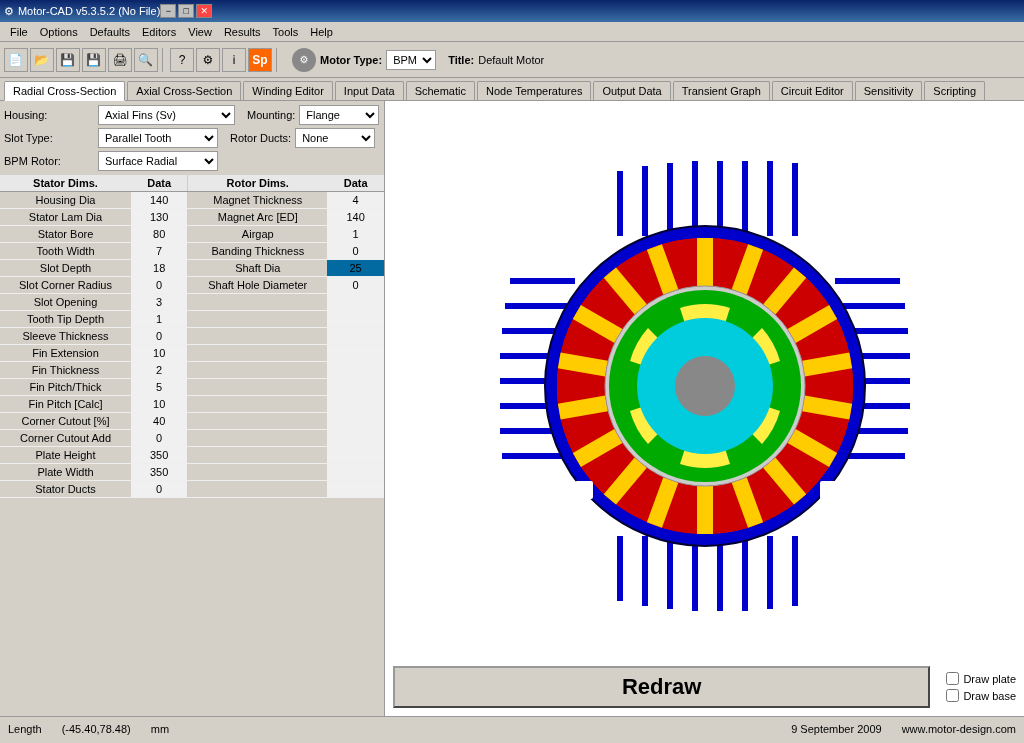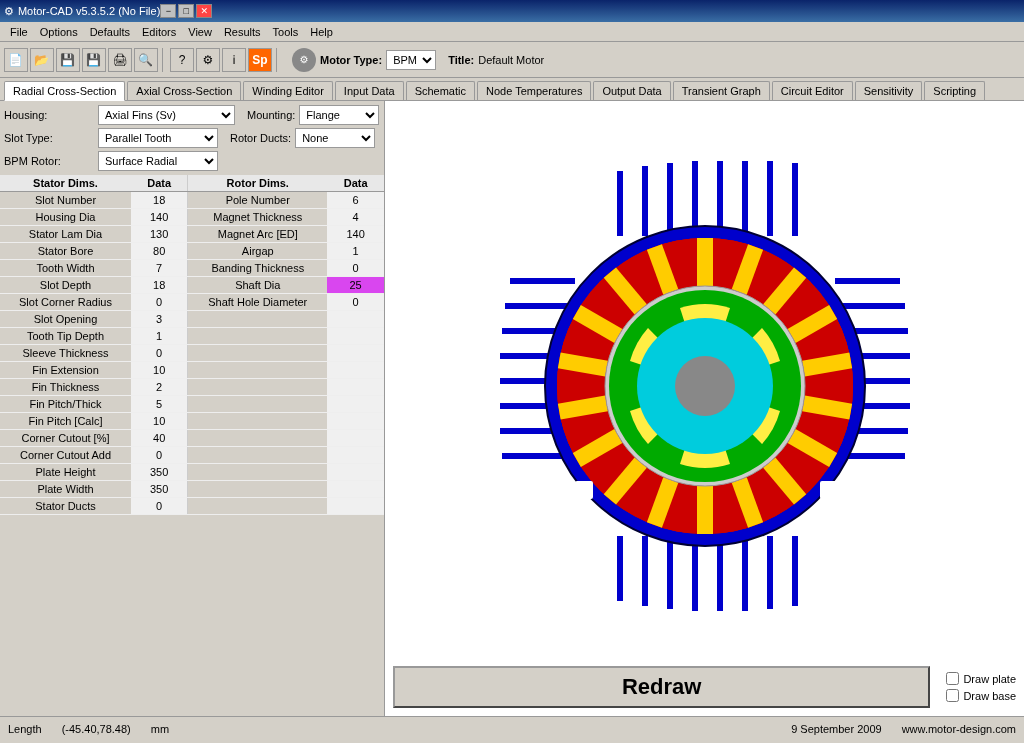--- a/index.html
+++ b/index.html
@@ -313,26 +313,20 @@
 
     <div id="full-table">
       <table>
         <tbody id="table-body">
           <tr class="th-row">
             <td>Stator Dims.</td>
             <td>Data</td>
             <td>Rotor Dims.</td>
             <td>Data</td>
           </tr>
-        <tr>
-              <td>Slot Number</td>
-              <td style="background: rgb(240, 240, 240);">18</td>
-              <td>Pole Number</td>
-              <td style="background: rgb(240, 240, 240);">6</td>
-            </tr>
             <tr>
               <td>Housing Dia</td>
               <td style="background: rgb(240, 240, 240);">140</td>
               <td>Magnet Thickness</td>
               <td style="background: rgb(240, 240, 240);">4</td>
             </tr>
             <tr>
               <td>Stator Lam Dia</td>
               <td style="background: rgb(240, 240, 240);">130</td>
               <td>Magnet Arc [ED]</td>
@@ -347,21 +341,21 @@
             <tr>
               <td>Tooth Width</td>
               <td style="background: rgb(240, 240, 240);">7</td>
               <td>Banding Thickness</td>
               <td style="background: rgb(240, 240, 240);">0</td>
             </tr>
             <tr>
               <td>Slot Depth</td>
               <td style="background: rgb(240, 240, 240);">18</td>
               <td>Shaft Dia</td>
-              <td style="background: #d946ef;">25</td>
+              <td style="background: #0369a1;">25</td>
             </tr>
             <tr>
               <td>Slot Corner Radius</td>
               <td style="background: rgb(240, 240, 240);">0</td>
               <td>Shaft Hole Diameter</td>
               <td style="background: rgb(240, 240, 240);">0</td>
             </tr>
             <tr>
               <td>Slot Opening</td>
               <td style="background: rgb(240, 240, 240);">3</td>

